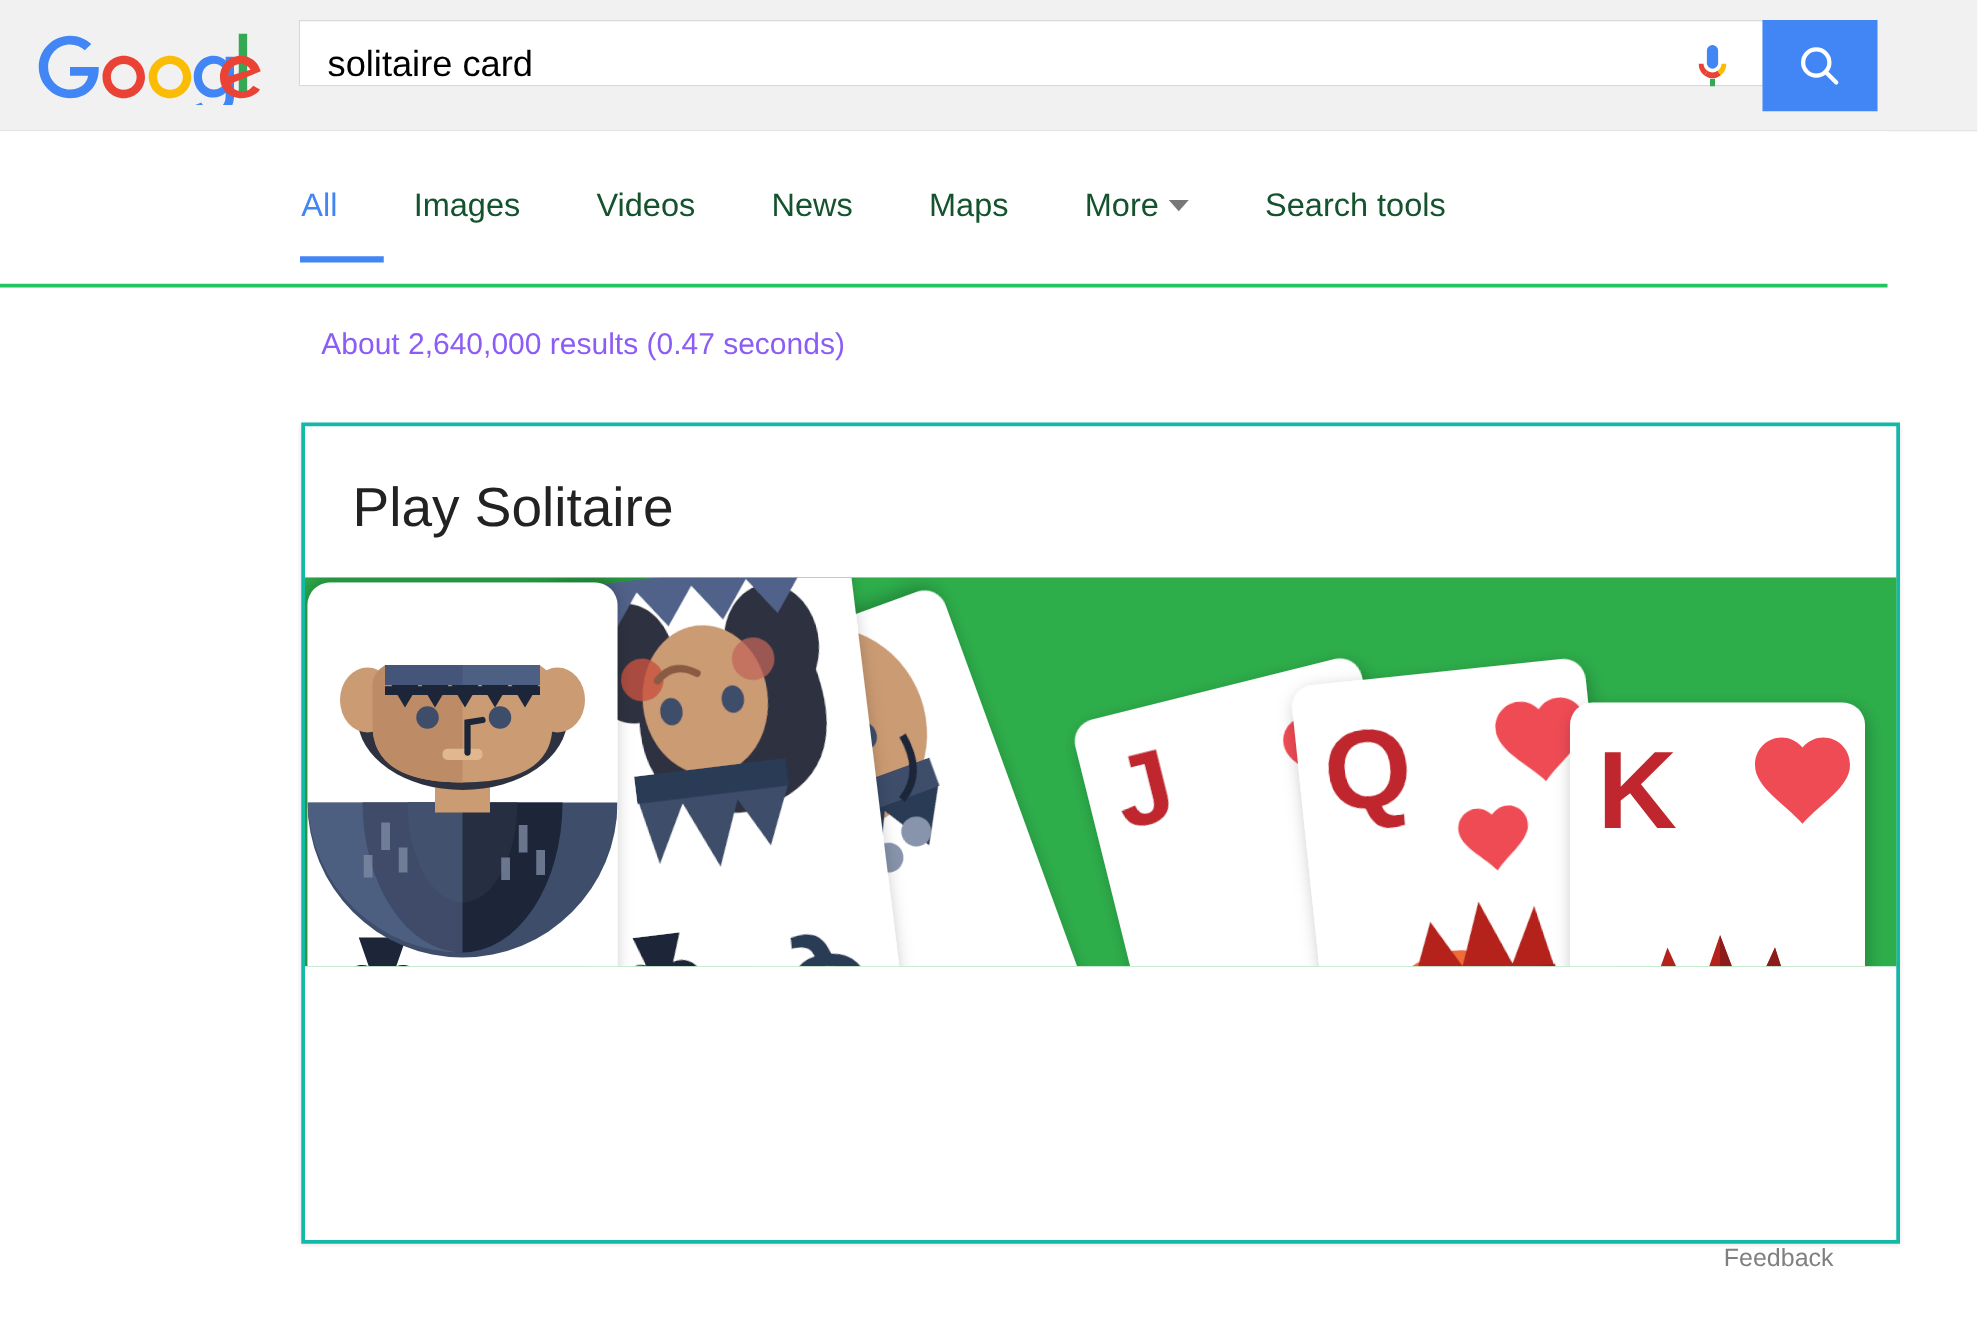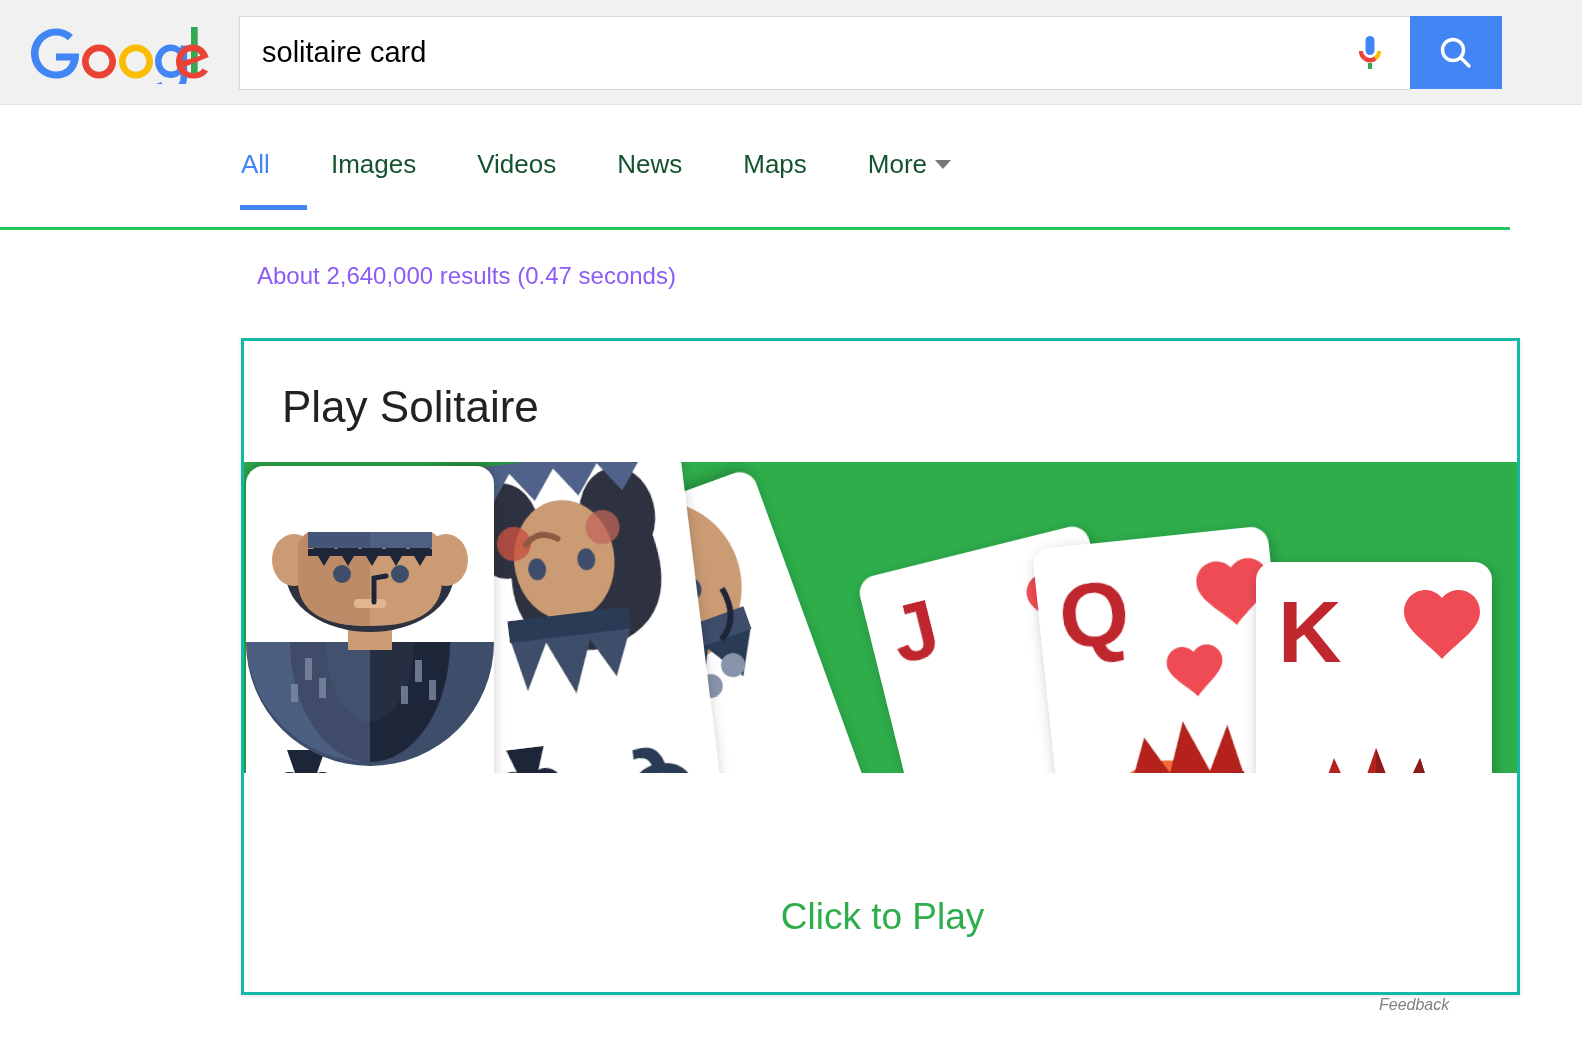--- a/index.html
+++ b/index.html
@@ -32,21 +32,21 @@
     height: 62px;
     font-size: 0;
     line-height: 0;
   }
   .logo svg { display: block; }
 
   .searchbox {
     position: absolute;
     left: 239px; top: 16px;
     width: 1172px;
-    height: 74px;
+    height: 53px;
     background: #ffffff;
     border: 1px solid #d9d9d9;
     box-sizing: border-box;
   }
   .search-input {
     position: absolute;
     left: 22px; top: 0;
     width: 1000px;
     height: 71px;
     line-height: 71px;
@@ -165,22 +165,21 @@
     width: 1277px;
     text-align: center;
     font-size: 37px;
     color: #2eae4b;
     cursor: pointer;
   }
 
   .feedback {
     position: absolute;
     left: 1379px; top: 996px;
-    font-size: 16px;
-    font-style: italic;
+    font-size: 20px;
     color: #808080;
     cursor: pointer;
   }
 </style>
 </head>
 <body>
 
 <div class="header">
 
   <div class="logo">
@@ -222,20 +221,21 @@
 </div>
 
 <div class="navbar">
   <div class="tabs">
     <div class="tab active"><span>All</span></div>
     <div class="tab"><span>Images</span></div>
     <div class="tab"><span>Videos</span></div>
     <div class="tab"><span>News</span></div>
     <div class="tab"><span>Maps</span></div>
     <div class="tab"><span>More</span><span class="caret"></span></div>
+    <div class="tab"><span>Search tools</span></div>
   </div>
 </div>
 
 <div class="result-count">About 2,640,000 results (0.47 seconds)</div>
 
 <div class="play-card">
 
   <h2 class="play-card-title">Play Solitaire</h2>
 
   <div class="card-image">
@@ -430,16 +430,15 @@
               </g>
               <path d="M-62,60 L62,60 L62,152 L36,116 L10,152 L-16,116 L-42,152 L-62,122 Z" fill="#4e5f82"></path>
               <path d="M0,60 L62,60 L62,152 L36,116 L10,152 L0,138 Z" fill="#44557a"></path>
             </g>
           </g>
         </g>
       </g>
     </svg>
   </div>
 
-  <div class="click-to-play">Click to Play</div>
 </div>
 
 <div class="feedback">Feedback</div>
 
 </body></html>

